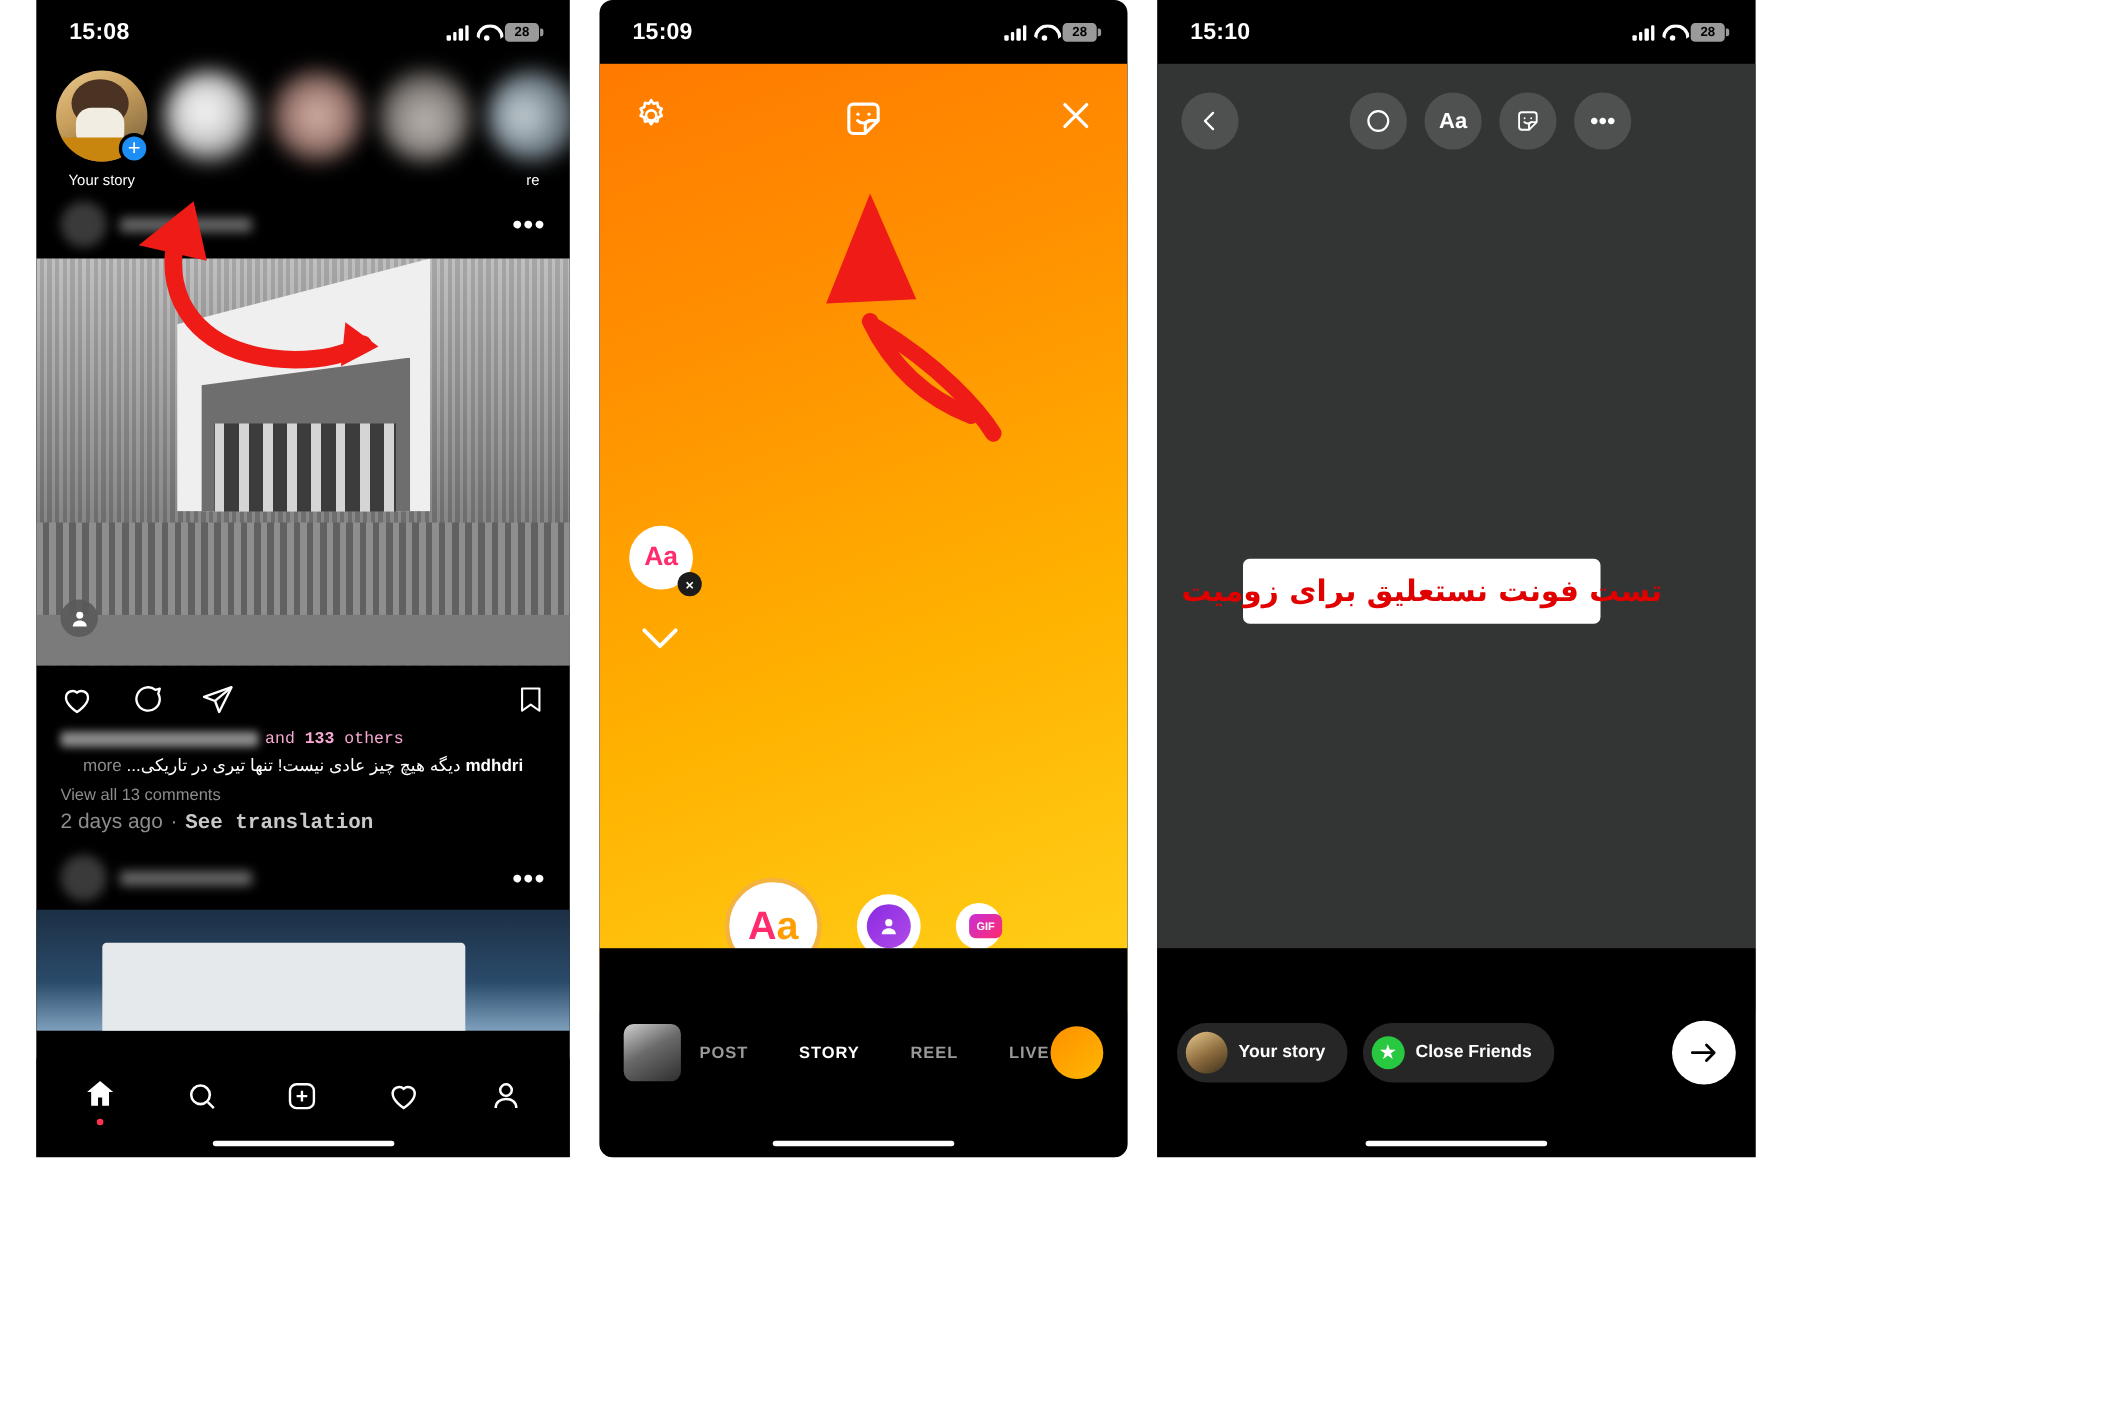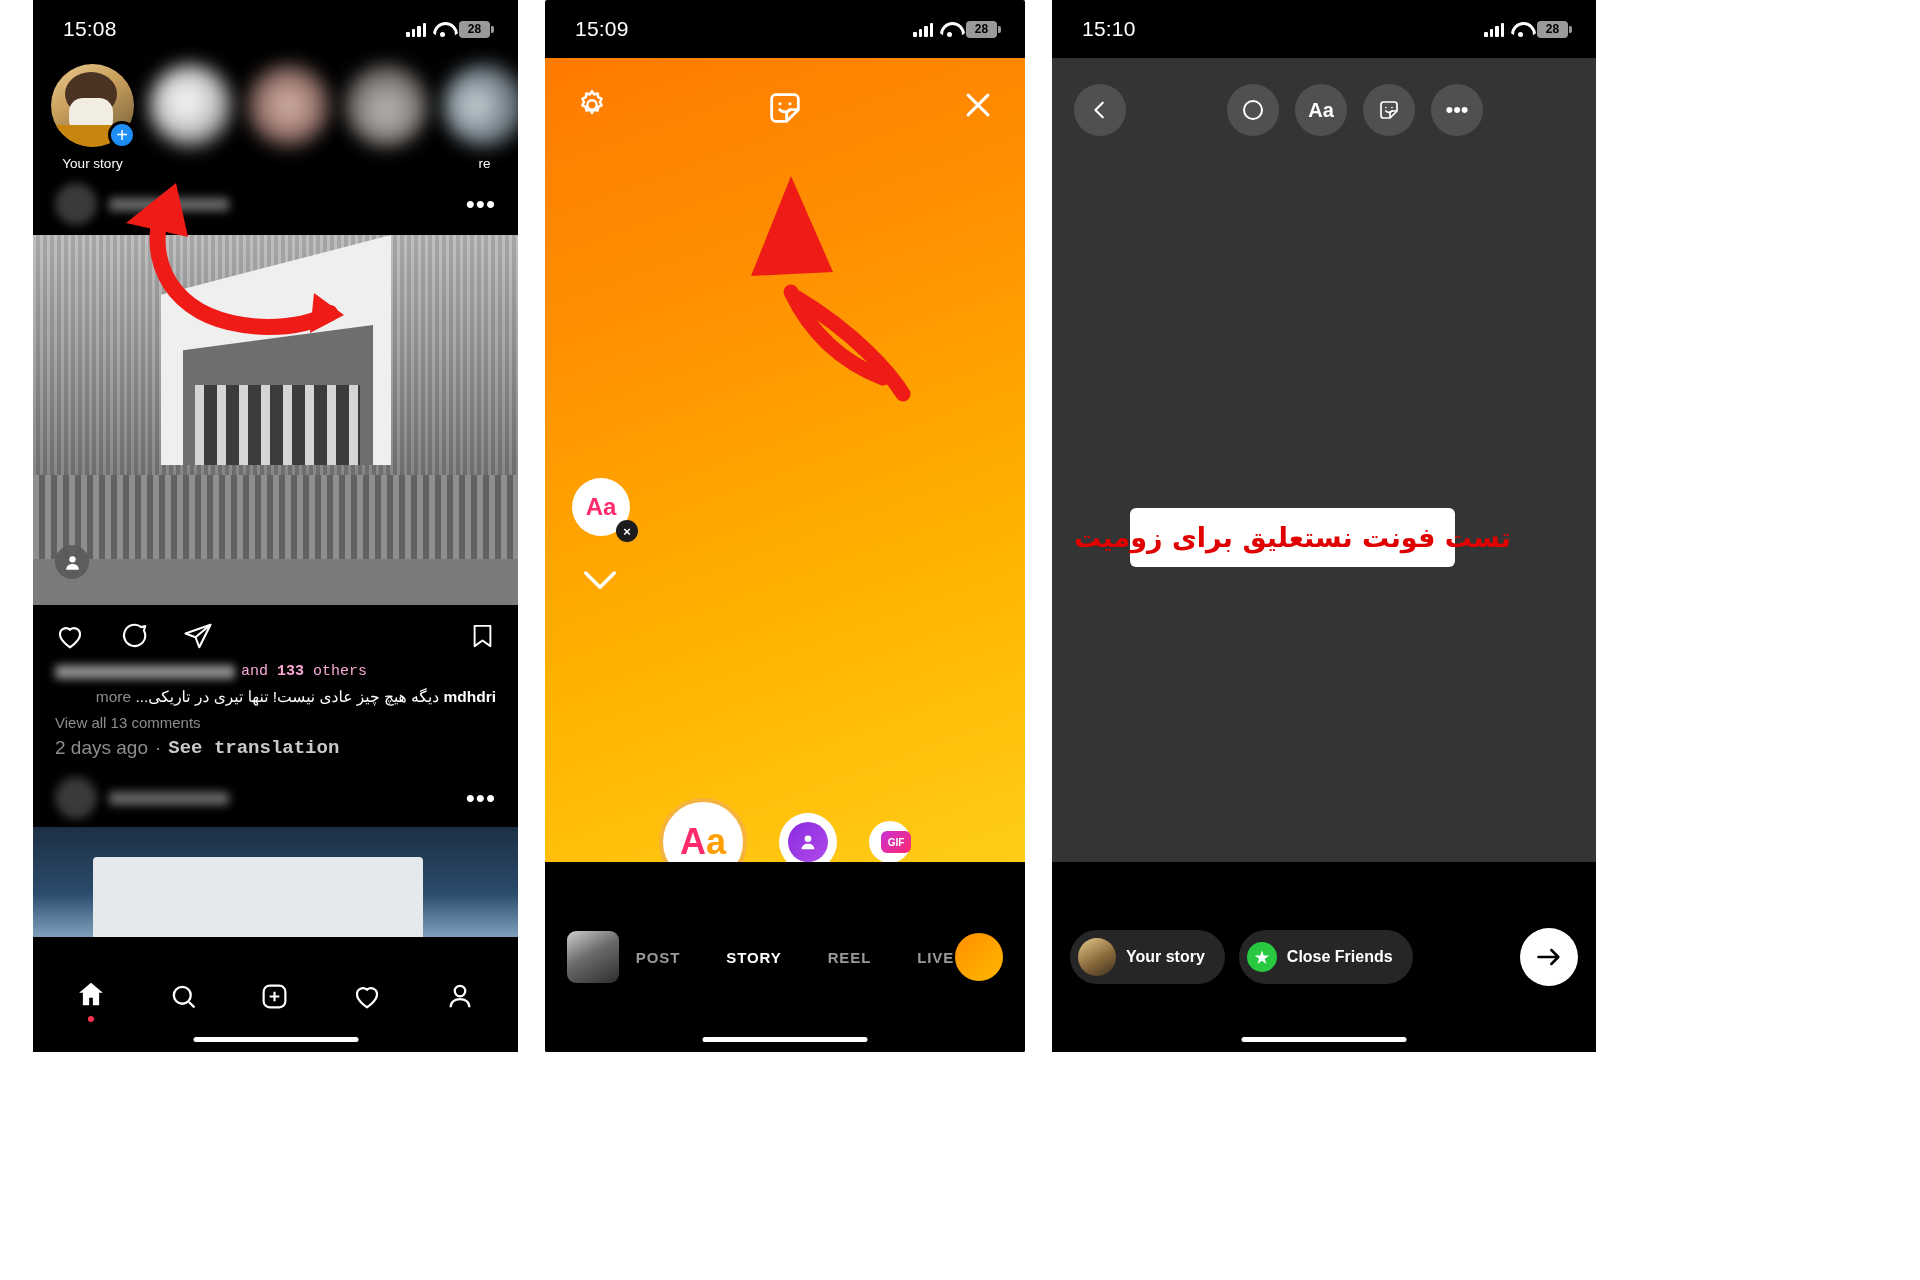--- a/index.html
+++ b/index.html
@@ -7,30 +7,30 @@
     width: 1920px; height: 1280px;
     background: #ffffff;
     font-family: "Liberation Sans", sans-serif;
     overflow: hidden;
   }
   .stage { position: relative; width: 1920px; height: 1280px; background: #fff; }
 
   
   .panel { position: absolute; top: 0; height: 1052px; overflow: hidden; background: #000; }
   #panel-1 { left: 33px;   width: 485px; }
-  #panel-2 { left: 545px;  width: 480px; border-radius: 2px; }
+  #panel-2 { left: 545px;  width: 480px; border-radius: 12px; }
   #panel-3 { left: 1052px; width: 544px; }
 
   
   .statusbar {
     position: relative; height: 58px; width: 100%;
     display: flex; align-items: center; justify-content: space-between;
     padding: 0 28px 0 30px; color: #fff;
   }
-  .sb-time { font-size: 21px; font-weight: 400; letter-spacing: .2px; }
+  .sb-time { font-size: 21px; font-weight: 700; letter-spacing: .2px; }
   .sb-right { display: flex; align-items: center; gap: 7px; }
   .sig { display: flex; align-items: flex-end; gap: 2px; height: 15px; }
   .sig i { display: block; width: 3.5px; background: #fff; border-radius: 1px; }
   .sig i:nth-child(1){height:5px}.sig i:nth-child(2){height:8px}
   .sig i:nth-child(3){height:11px}.sig i:nth-child(4){height:14px}
   .wifi { width: 19px; height: 14px; position: relative; }
   .wifi::before {
     content:""; position:absolute; left:0; top:0; width:19px; height:19px;
     border:3px solid #fff; border-radius:50%;
     clip-path: polygon(0 0, 100% 0, 100% 45%, 50% 78%, 0 45%);
@@ -91,21 +91,21 @@
   .actions { display:flex; align-items:center; padding: 16px 22px 10px 22px; }
   .actions .sp { width:34px; }
   .actions .grow { flex:1; }
 
   .likes-row { display:flex; align-items:center; gap:6px; padding: 2px 22px 0 22px; }
   .likes-blur { width:180px;height:14px;background:#8c8c8c;border-radius:3px; filter: blur(4px); }
   .likes-text { color:#f9a8d4; font-size:15px;font-family:Liberation Mono, monospace; }
   .likes-text b { font-weight:700; }
 
   .caption { padding: 6px 22px 0 22px; color:#fff; font-size:15.5px; line-height:1.45;
-             direction: rtl; text-align: right; }
+             direction: rtl; text-align: center; }
   .caption .uname { font-weight:700; direction:ltr; display:inline-block; }
   .caption .more { color:#8d8d8d; direction:ltr; display:inline-block; }
   .sub-line { padding: 6px 22px 0 22px; color:#8d8d8d; font-size:15px; }
   .meta-row { padding: 6px 22px 0 22px; color:#8d8d8d; font-size:19px; display:flex; gap:7px; }
   .meta-row b { color:#c9c9c9; font-weight:600;font-family:Liberation Mono, monospace; }
 
   .post-head2 { display:flex; align-items:center; justify-content:space-between; padding: 18px 22px 8px 22px; }
   .next-photo { width:100%; height:110px; background:#1b2a3a; position:relative; overflow:hidden;}
 
   .tabbar {

